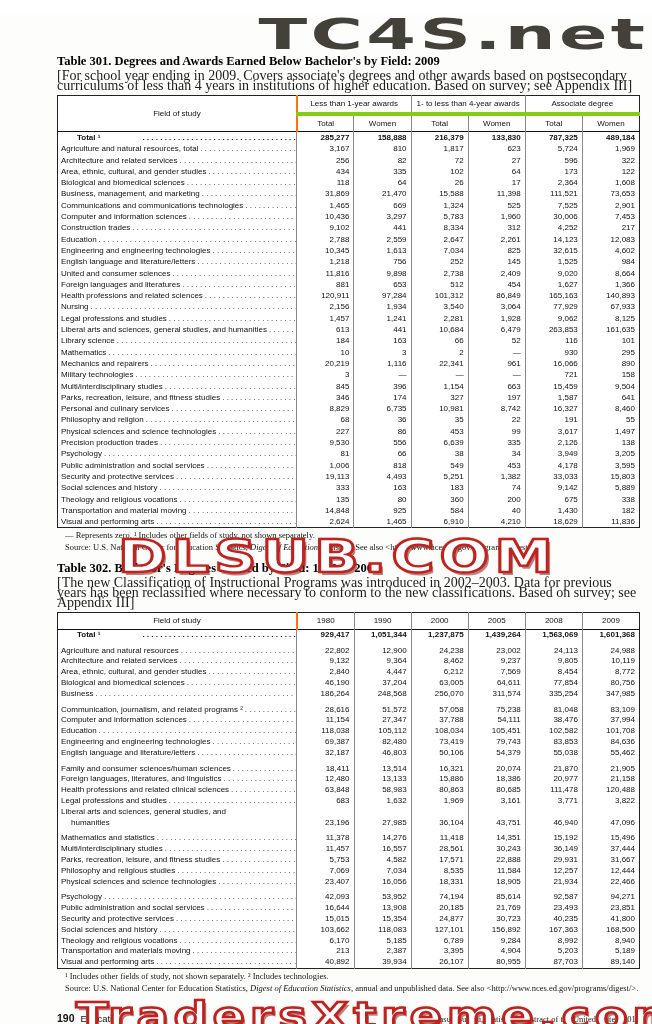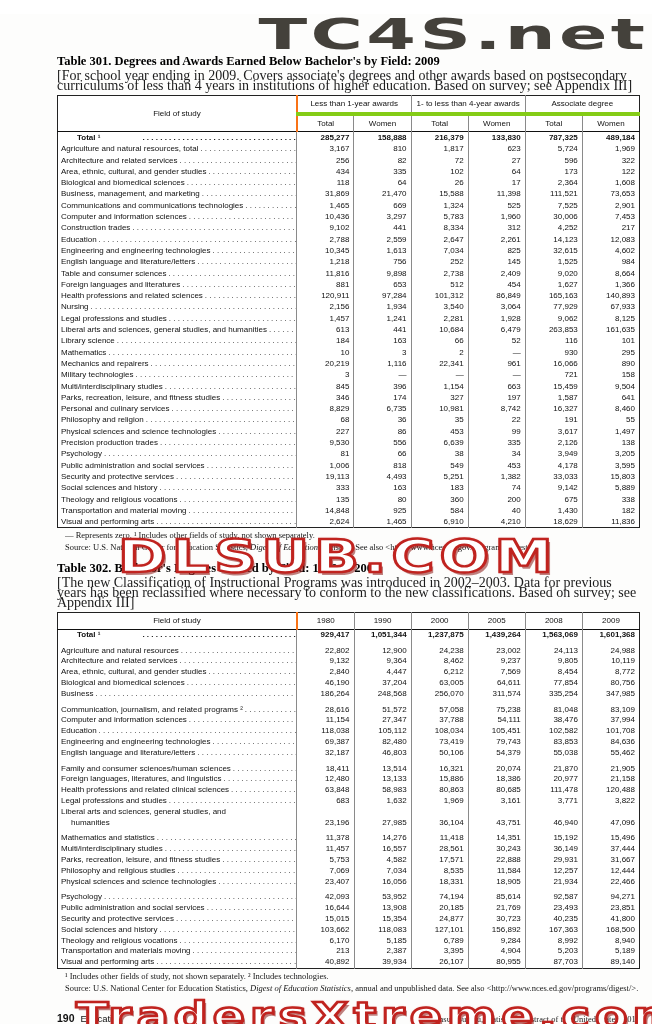--- a/index.html
+++ b/index.html
@@ -286,21 +286,21 @@
               <td class="num">1,218</td>
               <td class="num">756</td>
               <td class="num">252</td>
               <td class="num">145</td>
               <td class="num">1,525</td>
               <td class="num">984</td>
             </tr>
             <tr>
               <td class="field">
                 <div class="fw">
-                  <span class="lbl">Table and consumer sciences</span>
+                  <span class="lbl">United and consumer sciences</span>
                   <span class="leader"></span>
                 </div>
               </td>
               <td class="num">11,816</td>
               <td class="num">9,898</td>
               <td class="num">2,738</td>
               <td class="num">2,409</td>
               <td class="num">9,020</td>
               <td class="num">8,664</td>
             </tr>

